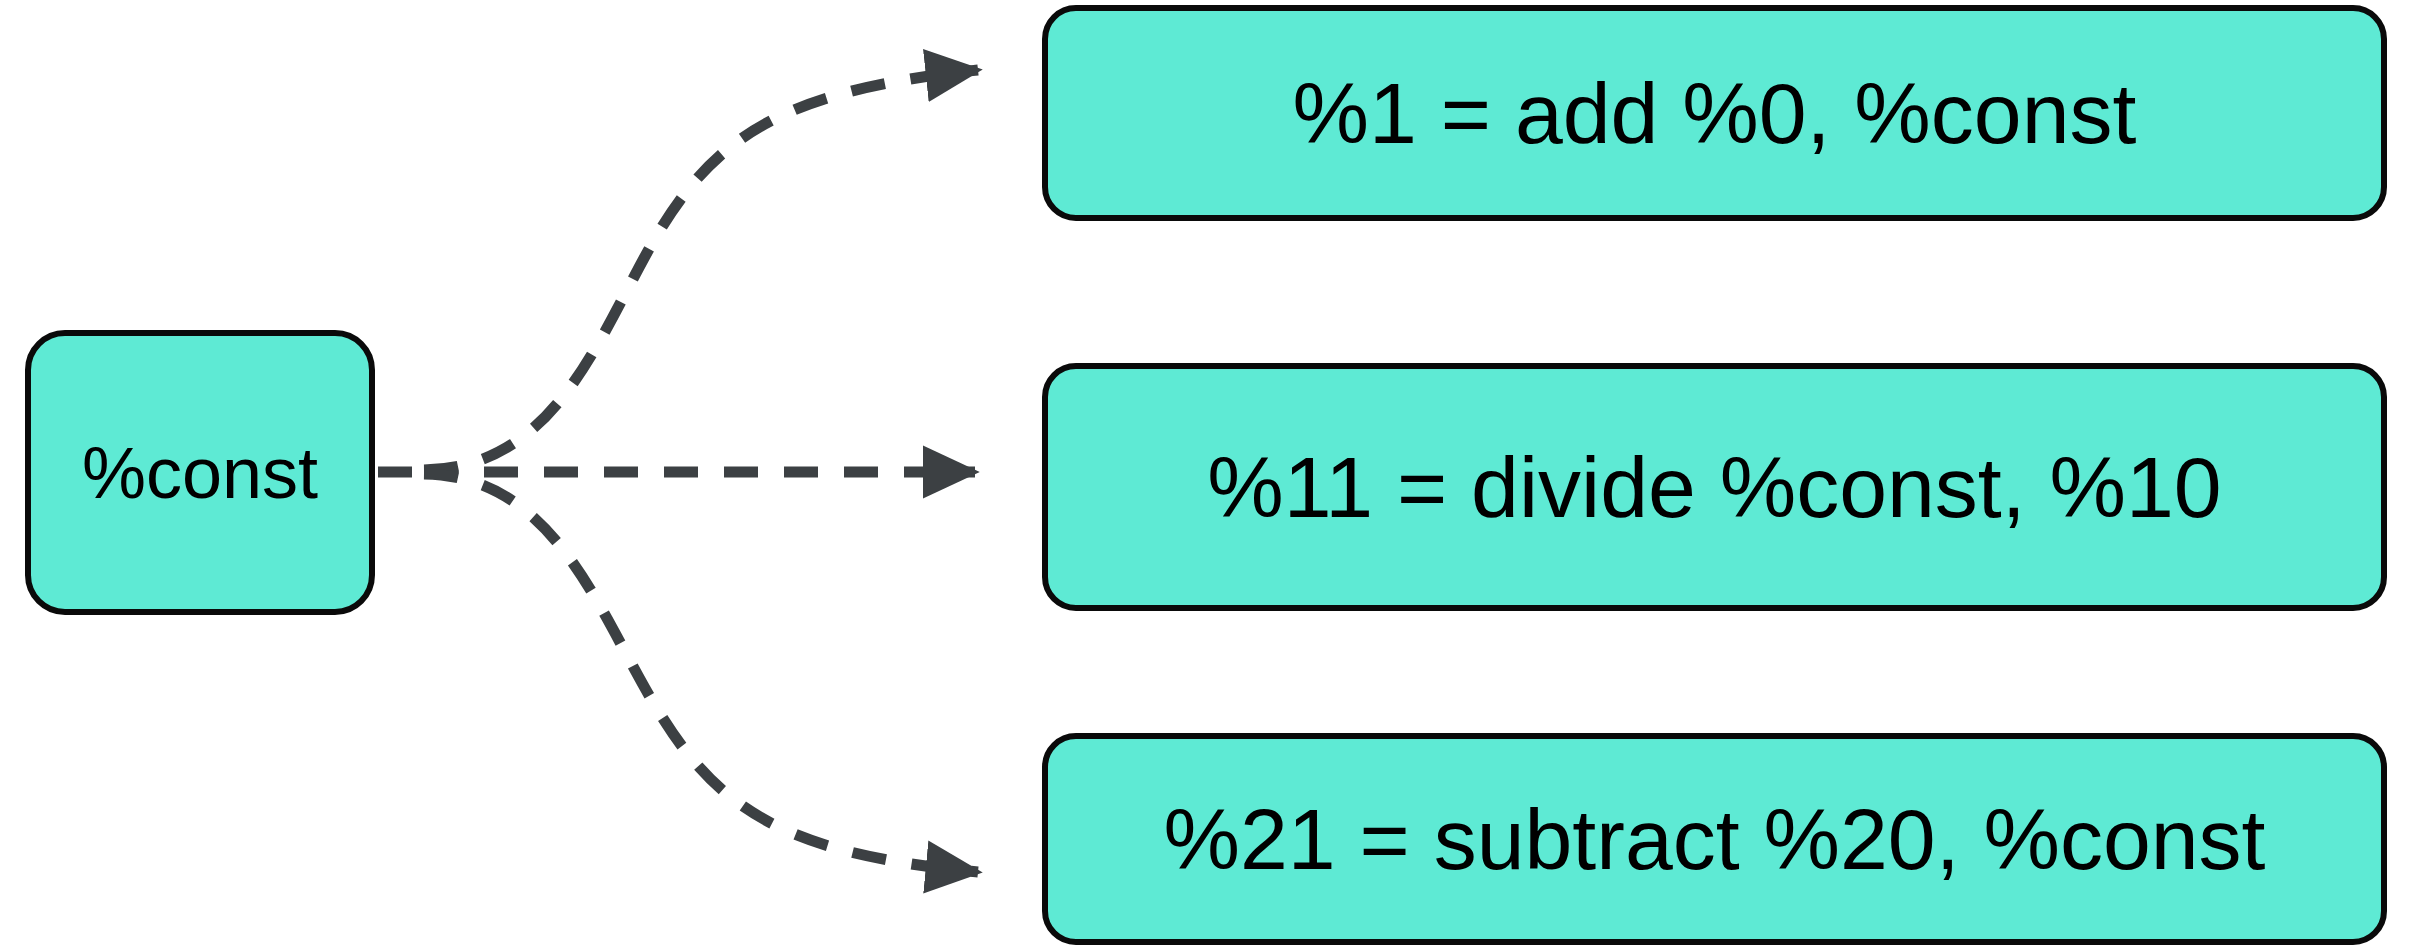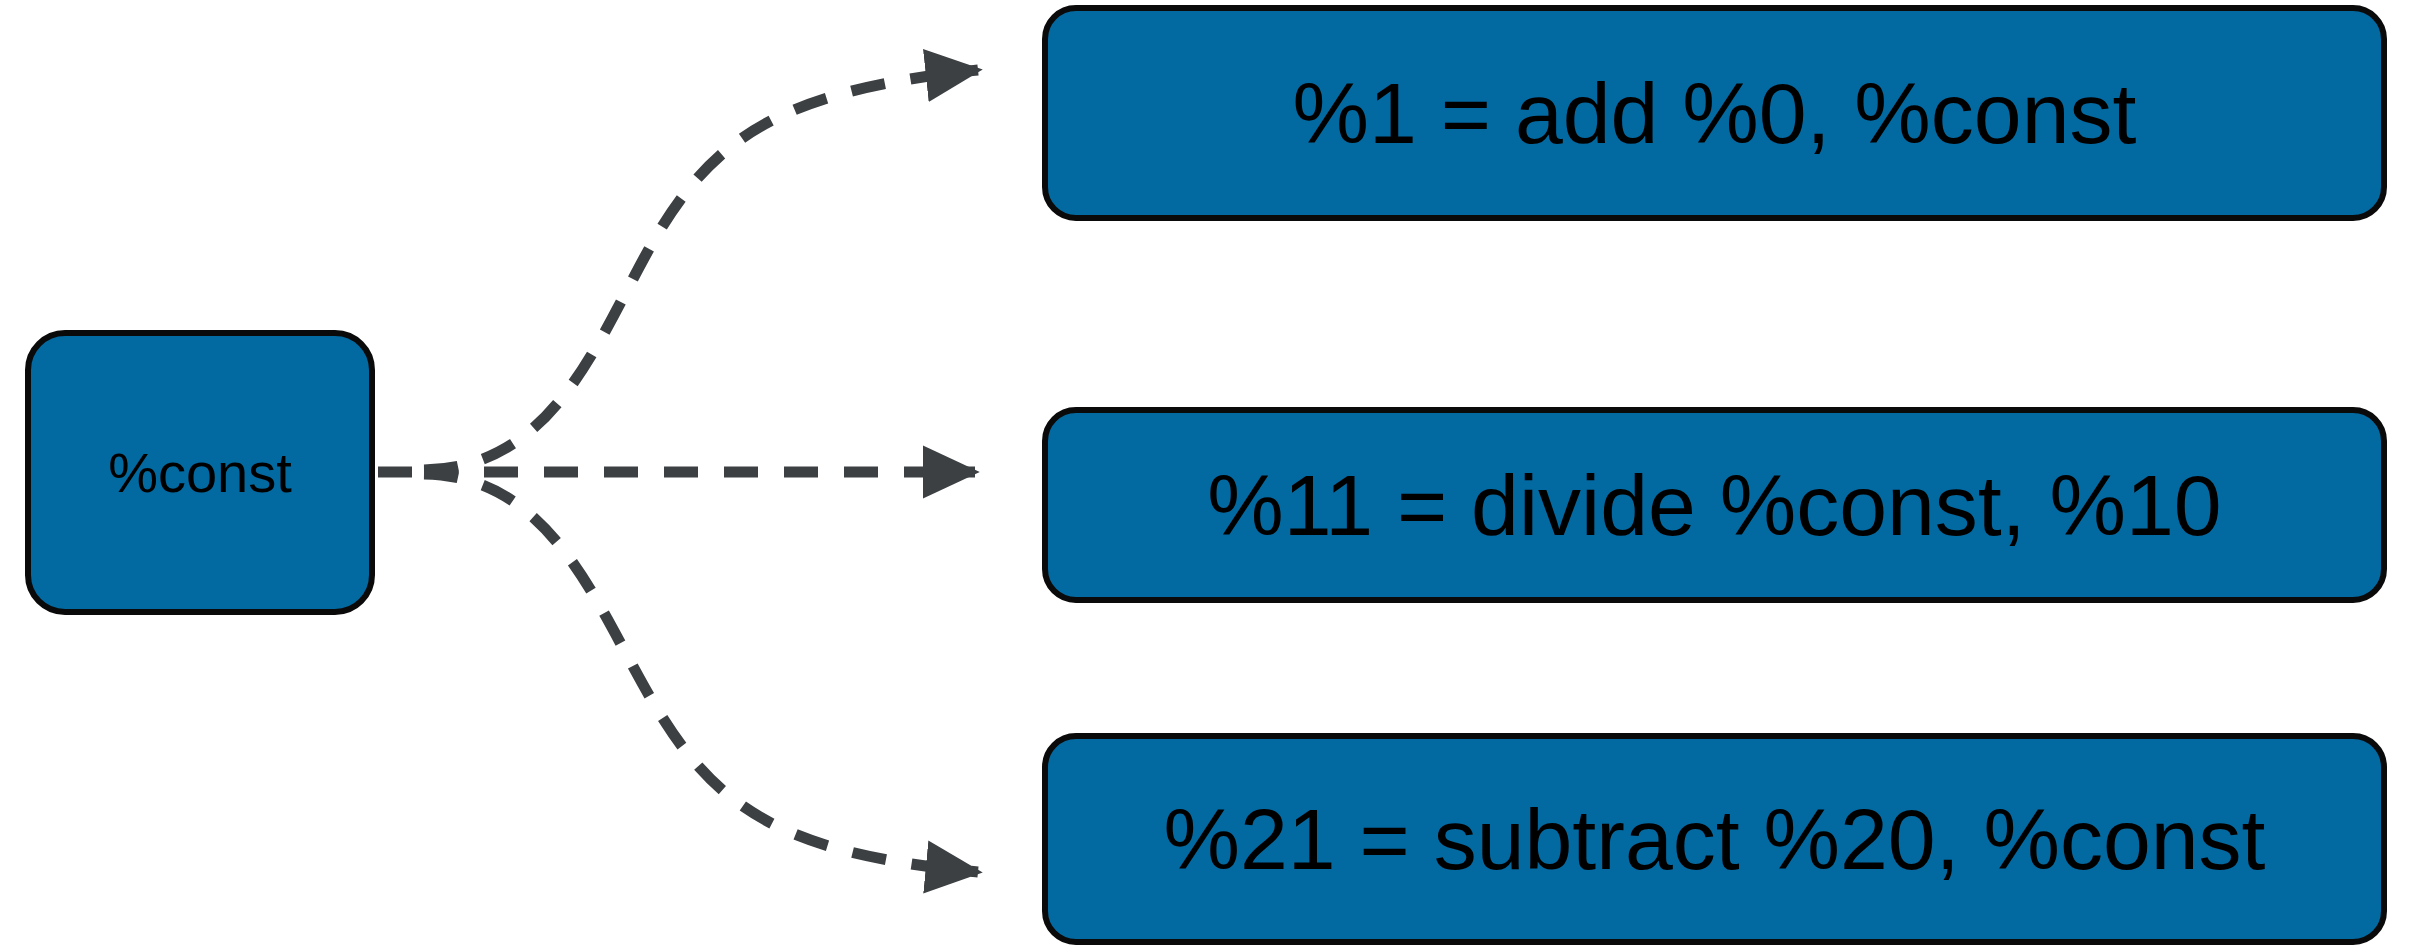--- a/index.html
+++ b/index.html
@@ -20,21 +20,21 @@
   #edge-layer {
     position: absolute;
     left: 0;
     top: 0;
     width: 2411px;
     height: 949px;
   }
   .node {
     position: absolute;
     box-sizing: border-box;
-    background: #0369a1;
+    background: #5eead4;
     border: 6px solid #0a0a0a;
     border-radius: 34px;
     display: flex;
     align-items: center;
     justify-content: center;
     z-index: 2;
   }
   .node-label {
     font-family: "Liberation Sans", sans-serif;
     color: #000000;
@@ -44,33 +44,32 @@
     white-space: nowrap;
     letter-spacing: 0px;
   }
   #node-source {
     left: 25px;
     top: 330px;
     width: 350px;
     height: 285px;
     border-radius: 40px;
   }
-  #node-source .node-label { font-size: 56px; }
+  #node-source .node-label { font-size: 72px; }
   #node-add {
     left: 1042px;
     top: 5px;
     width: 1345px;
     height: 216px;
   }
   #node-divide {
     left: 1042px;
     top: 363px;
     width: 1345px;
-    height: 196px;
-    margin-top: 44px;
+    height: 248px;
   }
   #node-subtract {
     left: 1042px;
     top: 733px;
     width: 1345px;
     height: 212px;
     text-align: center;
   }
 </style>
 </head>

